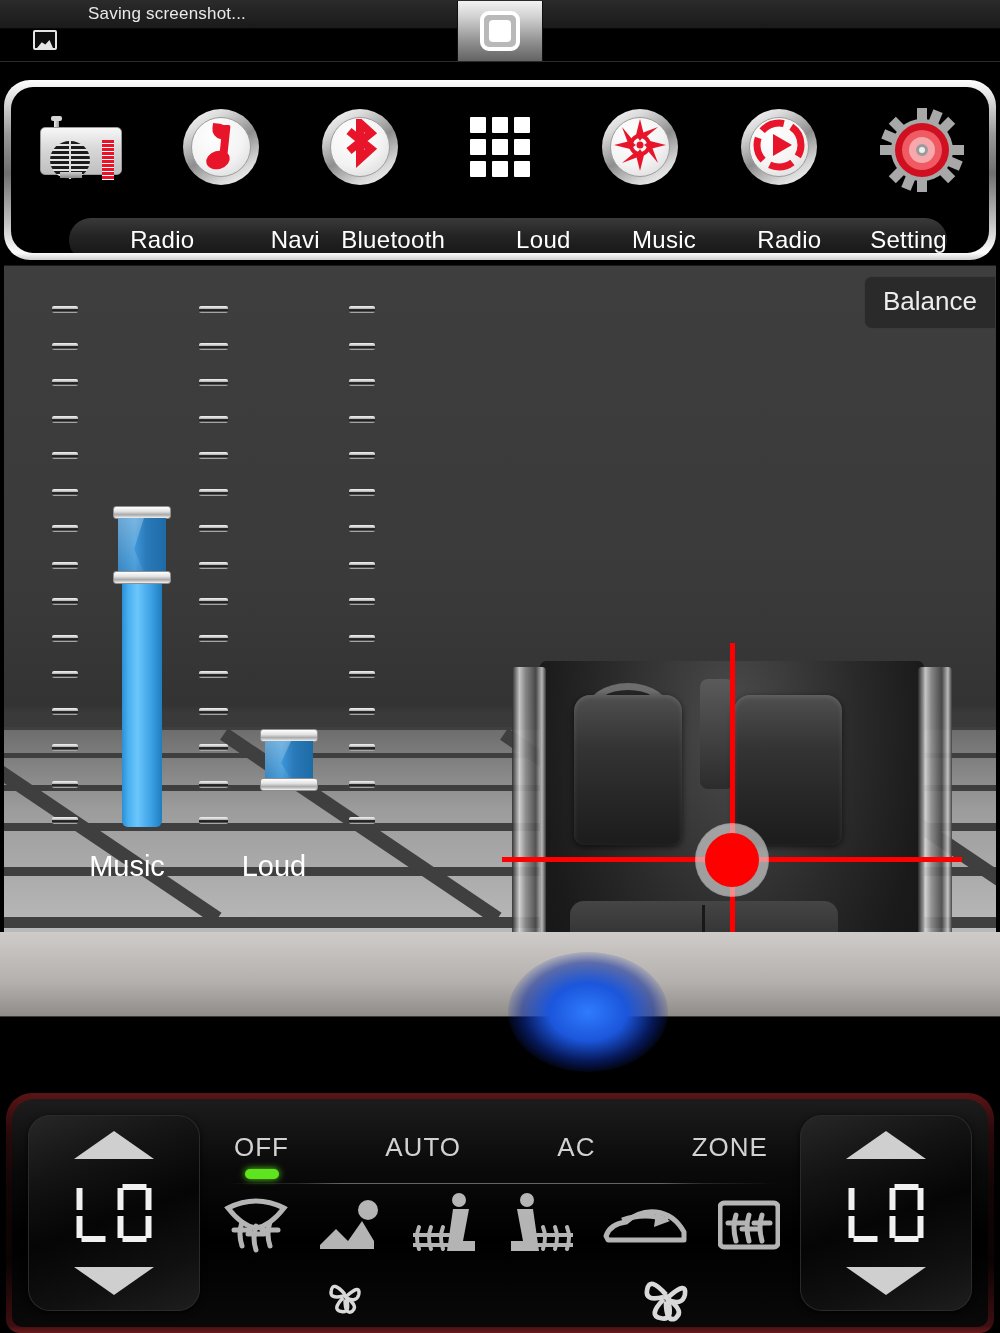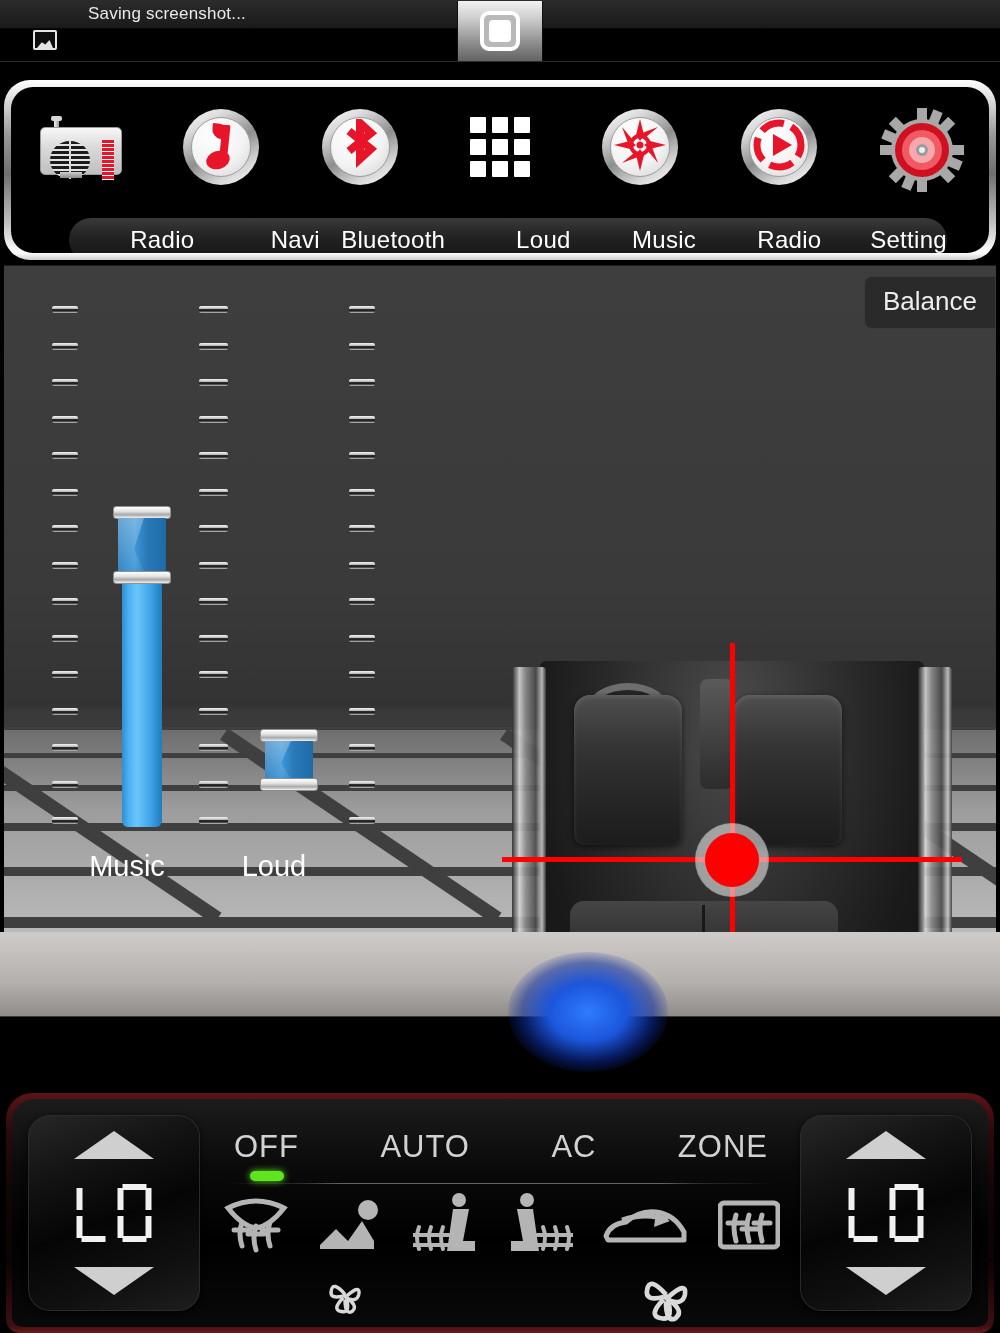--- a/index.html
+++ b/index.html
@@ -299,21 +299,21 @@
   .seg .sB { right: 0; top: 4px; width: 6px; height: 22px; }
   .seg .sC { right: 0; bottom: 4px; width: 6px; height: 22px; }
   .seg .sD { left: 5px; bottom: 0; width: 24px; height: 6px; }
   .seg .sE { left: 0; bottom: 4px; width: 6px; height: 22px; }
   .seg .sF { left: 0; top: 4px; width: 6px; height: 22px; }
 
   .mode-row {
     position: absolute; left: 222px; top: 20px; width: 534px; height: 56px;
     display: flex; align-items: center; justify-content: space-between;
   }
-  .mode-btn { position: relative; color: #d2d2d2; font-size: 31px; letter-spacing: 1px; cursor: pointer; }
+  .mode-btn { position: relative; color: #d2d2d2; font-size: 26px; letter-spacing: 1px; cursor: pointer; }
   .mode-btn .led {
     position: absolute; left: 50%; transform: translateX(-50%); bottom: -16px;
     width: 34px; height: 10px; border-radius: 5px; background: #5fe51e;
     box-shadow: 0 0 7px #5fe51e;
   }
   .fn-row {
     position: absolute; left: 212px; top: 88px; width: 556px; height: 80px;
     display: flex; align-items: center; justify-content: space-between;
   }
   .fn-ic { cursor: pointer; opacity: .85; }

